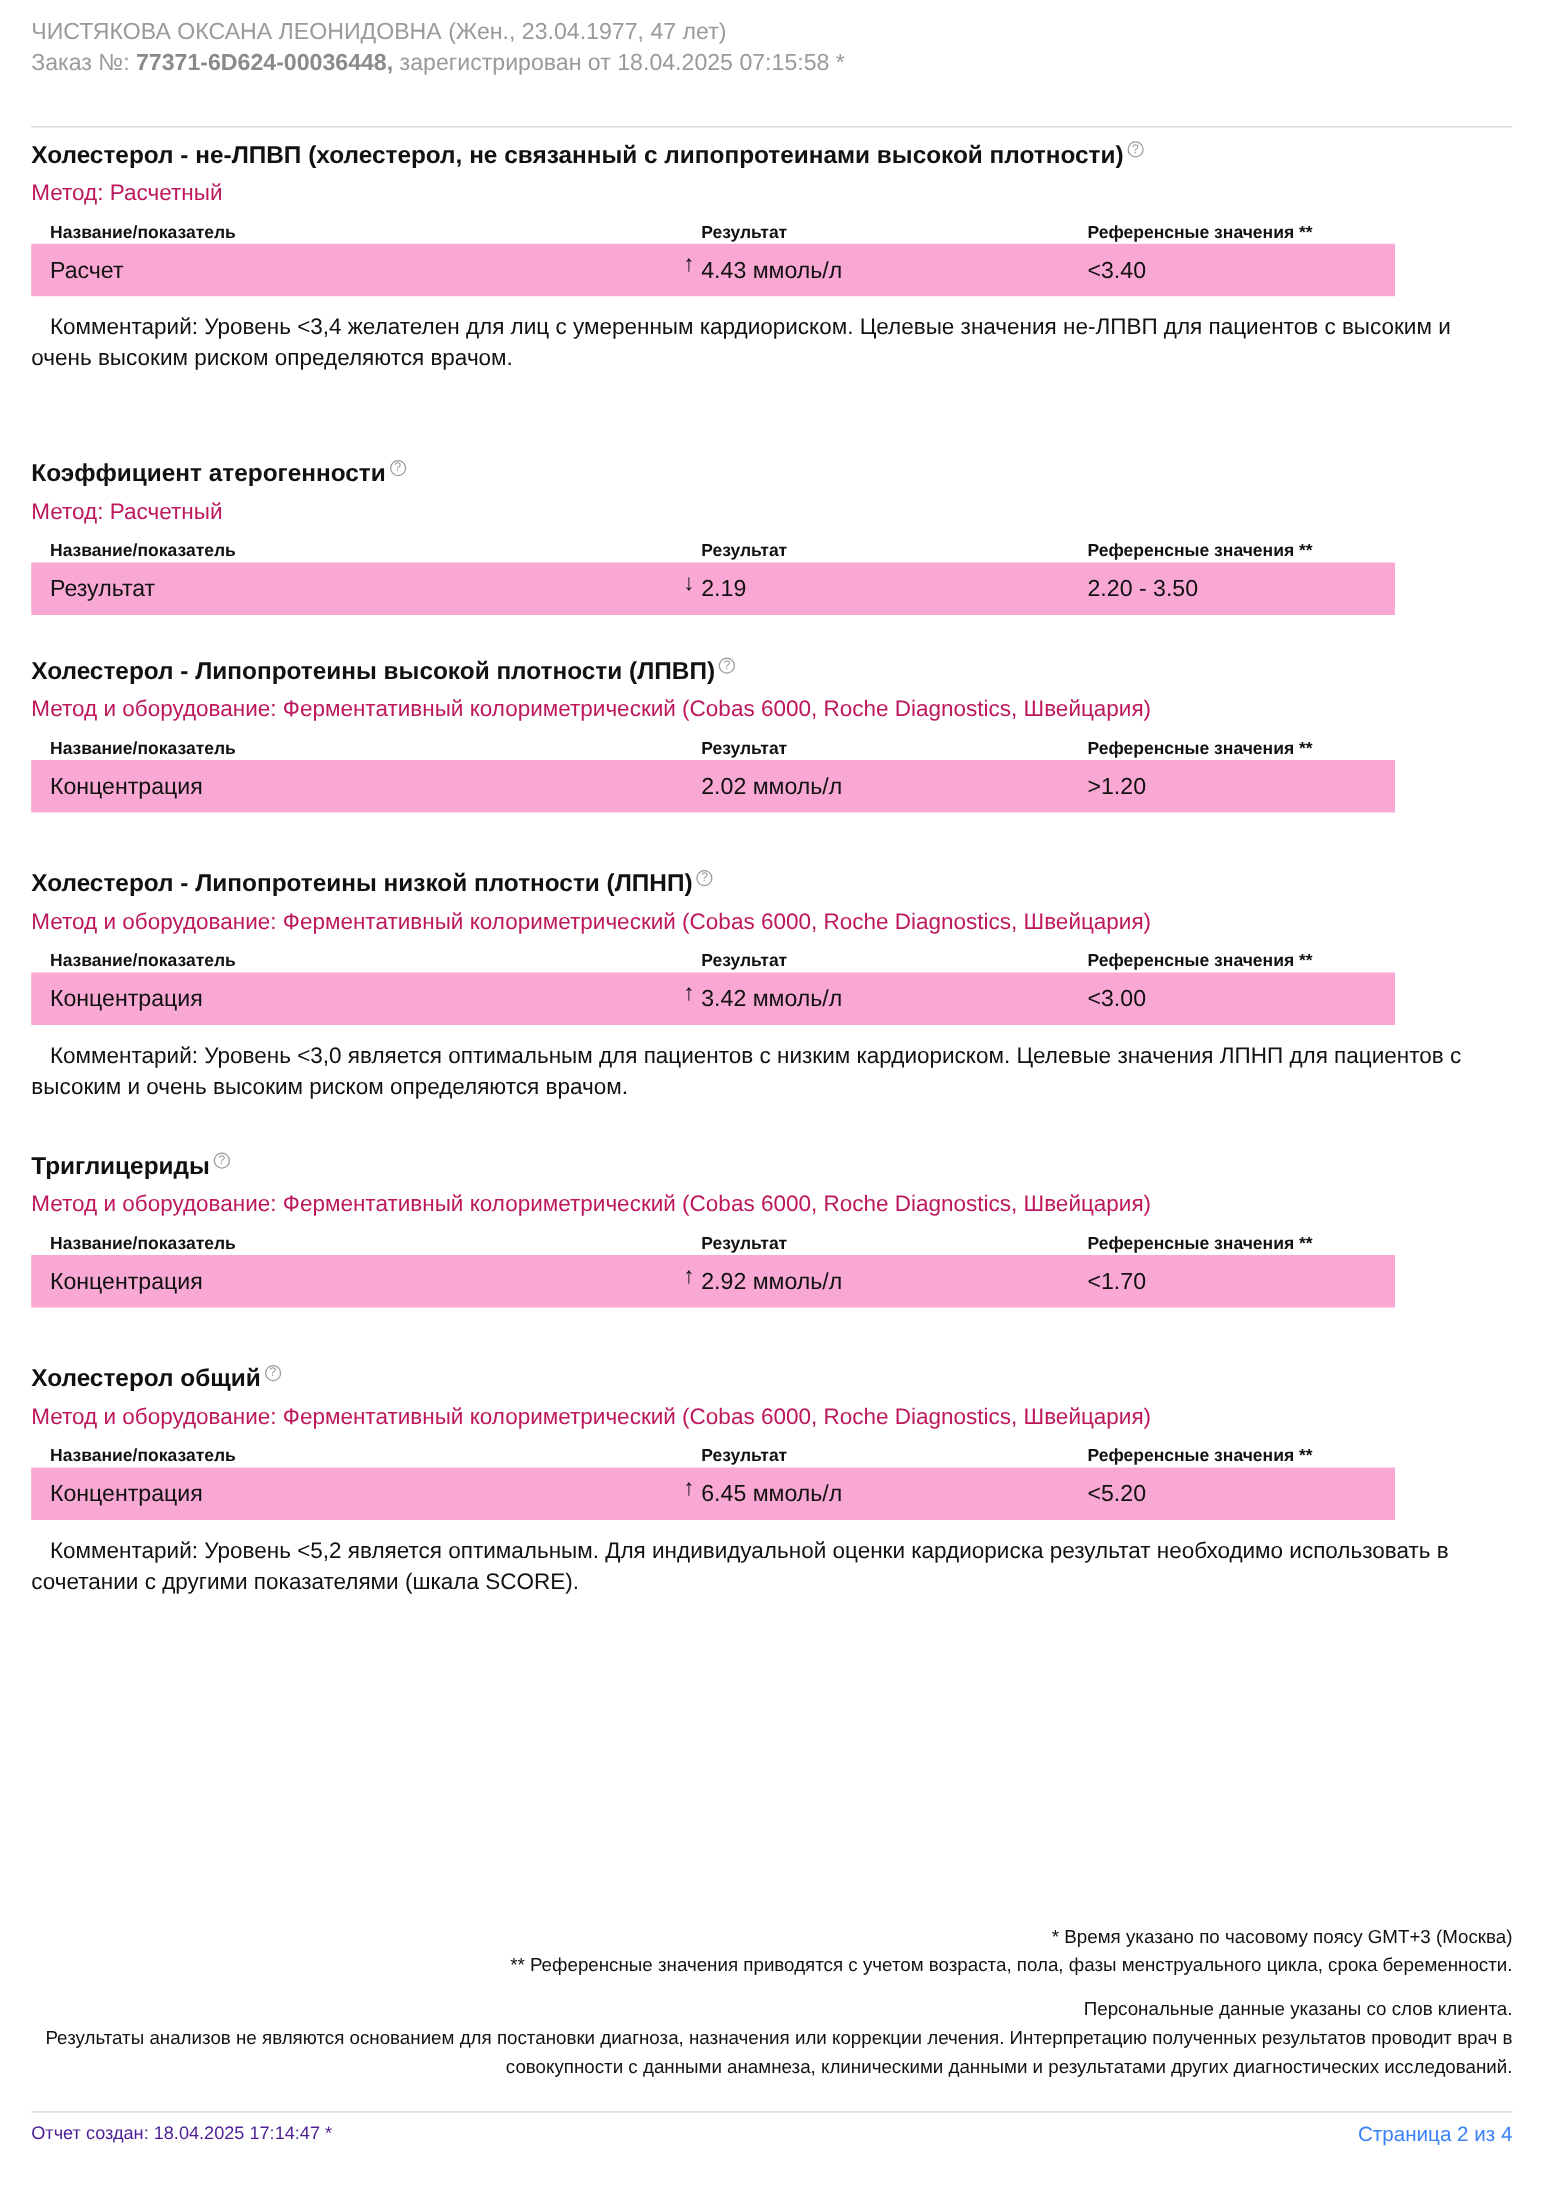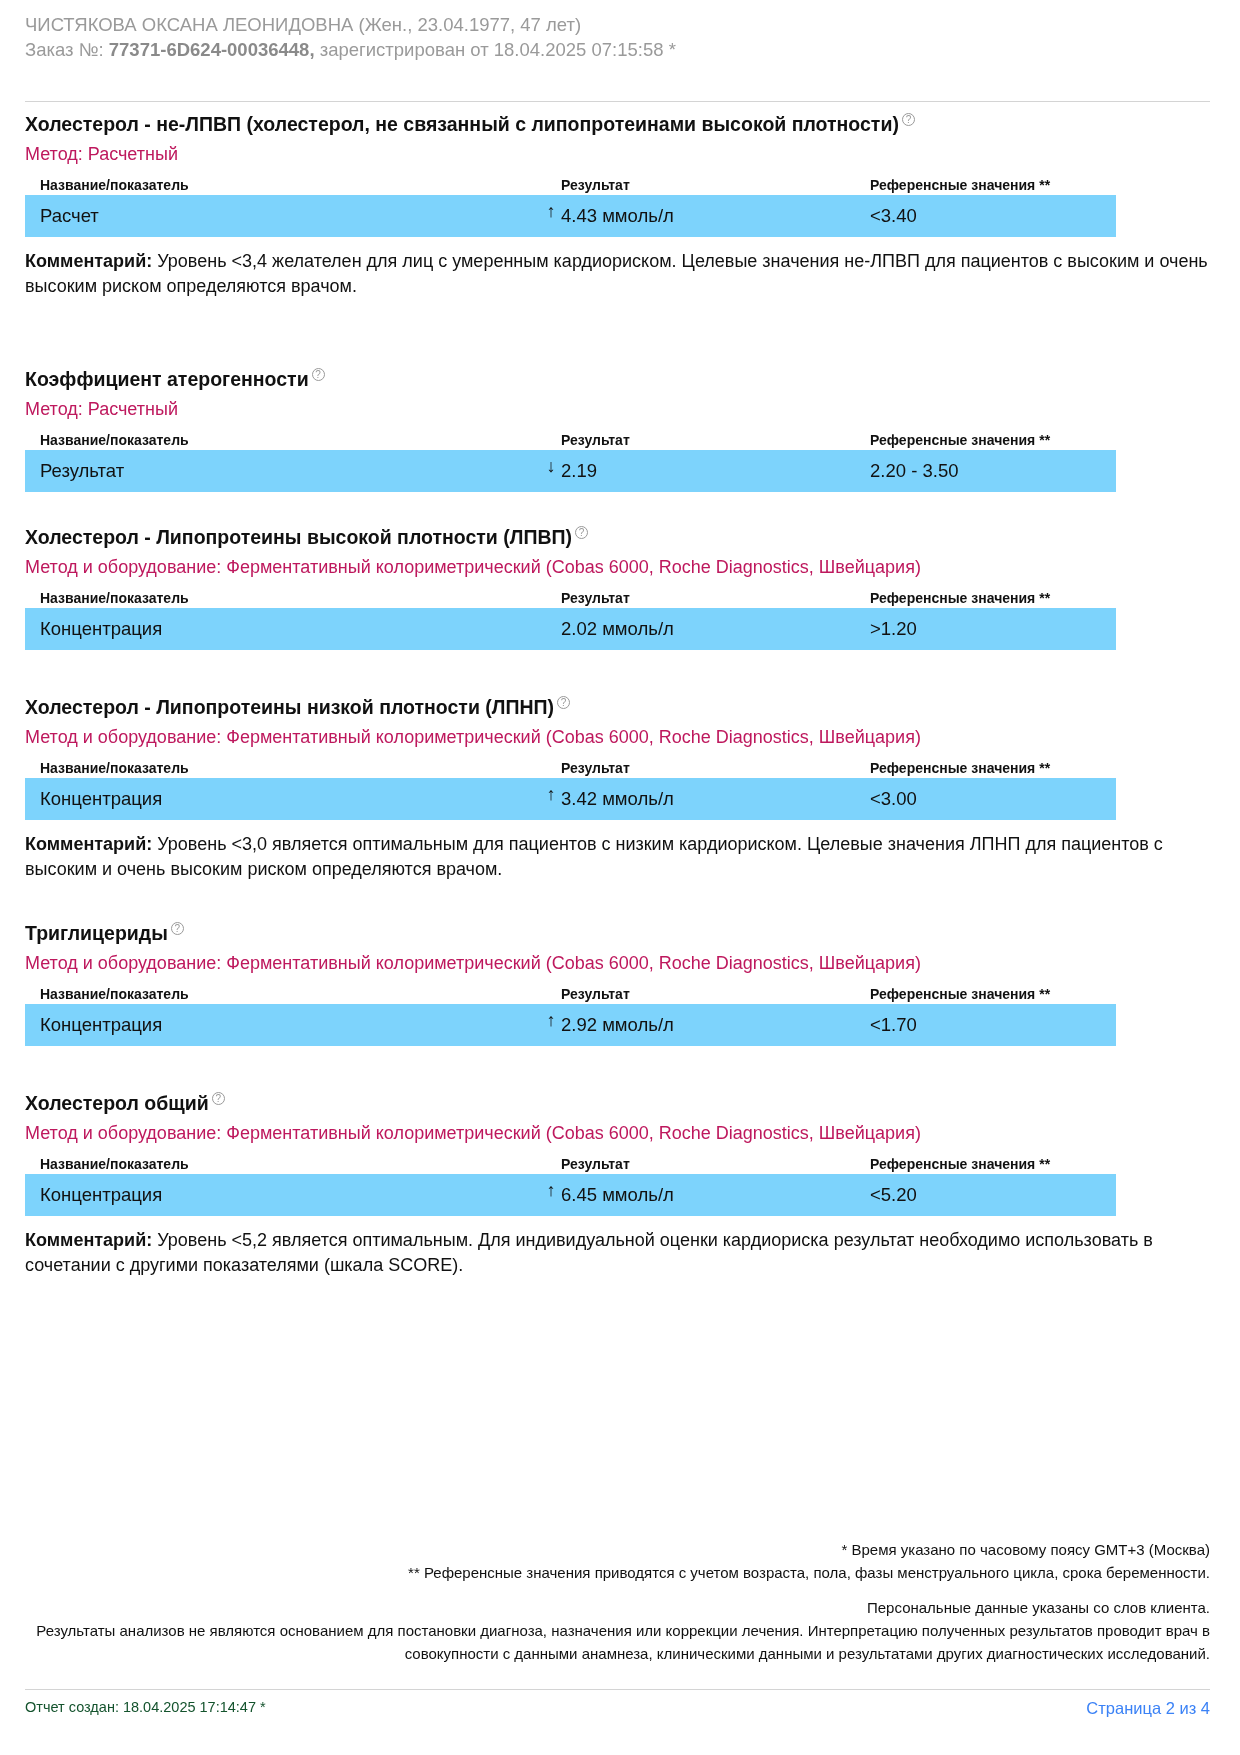--- a/index.html
+++ b/index.html
@@ -18,33 +18,33 @@
   .section-title { font-size: 19.5px; font-weight: bold; line-height: 26px; white-space: nowrap; display: flex; align-items: flex-start; }
   .help-icon {
     display: inline-flex; align-items: center; justify-content: center;
     width: 13px; height: 13px; border: 1px solid #9a9a9a; border-radius: 50%;
     color: #9a9a9a; font-size: 10px; line-height: 1; font-weight: normal;
     margin-left: 3px; margin-top: 2px; box-sizing: border-box;
   }
   .method { font-size: 18px; line-height: 18px; margin-top: 8px; color: #be185d; }
   .table { margin-top: 12px; width: 1091px; }
   .thead { display: flex; font-size: 14px; font-weight: bold; height: 20px; line-height: 20px; color: #111; }
-  .row { display: flex; background: #7dd3fc; height: 42px; line-height: 42px; font-size: 18.5px; }
+  .row { display: flex; background: #f9a8d4; height: 42px; line-height: 42px; font-size: 18.5px; }
   .col-name { width: 536px; padding-left: 15px; box-sizing: border-box; }
   .col-result { width: 309px; padding-left: 0; box-sizing: border-box; position: relative; }
   .col-ref { flex: 1; box-sizing: border-box; }
   .thead .col-result { padding-left: 0; }
   .arrow { position: absolute; left: -17px; top: -5px; font-size: 18px; width: 14px; text-align: center; }
   .comment { margin-top: 12px; font-size: 18px; line-height: 25px; width: 1185px; }
-  .comment b { font-weight: bold; }
+  .comment b { font-weight: normal; margin-left: 15px; }
 
   .footnotes { position: absolute; left: 0; top: 1538px; font-size: 15px; line-height: 23px; width: 1185px; text-align: right; }
   .footnotes .gap { height: 12px; }
   .footer-rule { position: absolute; top: 1689px; left: 0; width: 1185px; height: 1px; background: #d4d4d4; }
-  .footer-left { position: absolute; top: 1699px; left: 0; font-size: 14.5px; color: #14532d; }
+  .footer-left { position: absolute; top: 1699px; left: 0; font-size: 14.5px; color: #4c1d95; }
   .footer-right { position: absolute; top: 1699px; right: 0; font-size: 16.5px; color: #3b82f6; }
 </style>
 </head>
 <body>
 
 <div class="page">
 
   <div class="header">
     <div>ЧИСТЯКОВА ОКСАНА ЛЕОНИДОВНА (Жен., 23.04.1977, 47 лет)</div>
     <div>

